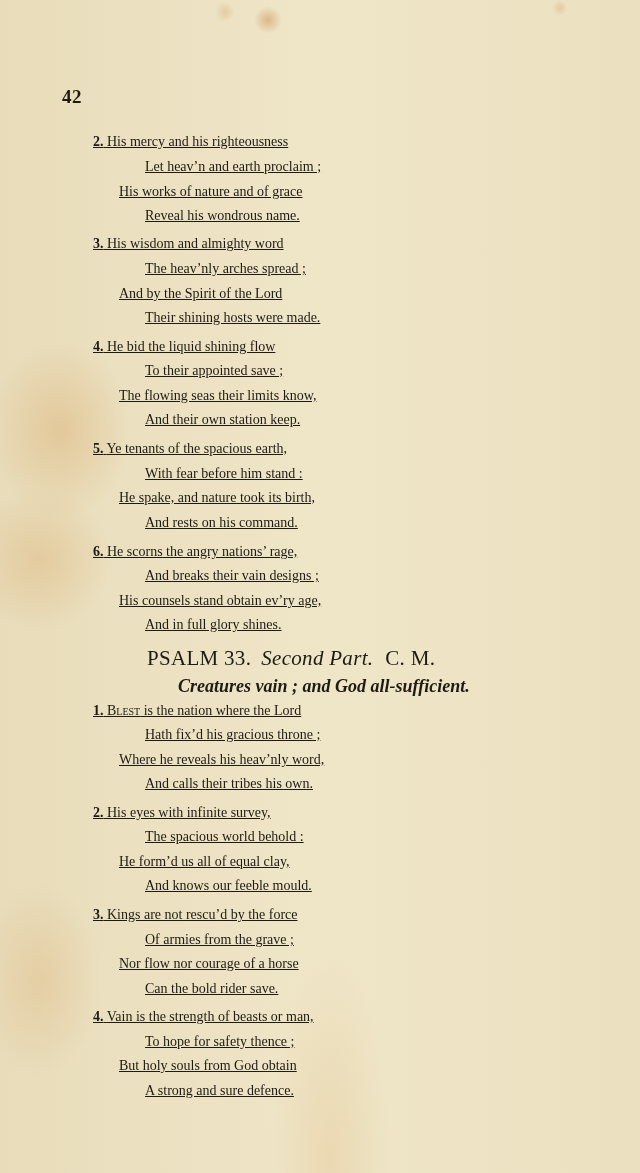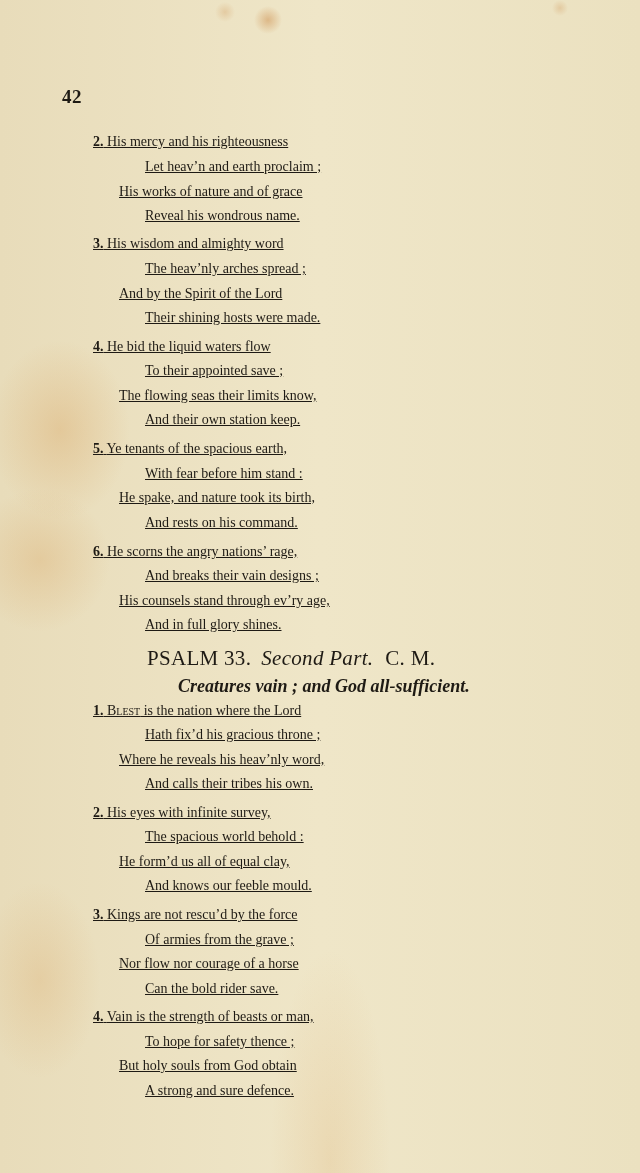--- a/index.html
+++ b/index.html
@@ -50,37 +50,37 @@
   </div>
 
   <div>
     <div class="line l1" style="top:232px"><span class="num">3.</span> <span>His wisdom and almighty word</span></div>
     <div class="line l2" style="top:257px">The heav’nly arches spread ;</div>
     <div class="line l3" style="top:282px">And by the Spirit of the Lord</div>
     <div class="line l2" style="top:306px">Their shining hosts were made.</div>
   </div>
 
   <div>
-    <div class="line l1" style="top:335px"><span class="num">4.</span> <span>He bid the liquid waters flow</span></div>
+    <div class="line l1" style="top:335px"><span class="num">4.</span> <span>He bid the liquid shining flow</span></div>
     <div class="line l2" style="top:359px">To their appointed save ;</div>
     <div class="line l3" style="top:384px">The flowing seas their limits know,</div>
     <div class="line l2" style="top:408px">And their own station keep.</div>
   </div>
 
   <div>
     <div class="line l1" style="top:437px"><span class="num">5.</span> <span>Ye tenants of the spacious earth,</span></div>
     <div class="line l2" style="top:462px">With fear before him stand :</div>
     <div class="line l3" style="top:486px">He spake, and nature took its birth,</div>
     <div class="line l2" style="top:511px">And rests on his command.</div>
   </div>
 
   <div>
     <div class="line l1" style="top:540px"><span class="num">6.</span> <span>He scorns the angry nations’ rage,</span></div>
     <div class="line l2" style="top:564px">And breaks their vain designs ;</div>
-    <div class="line l3" style="top:589px">His counsels stand through ev’ry age,</div>
+    <div class="line l3" style="top:589px">His counsels stand obtain ev’ry age,</div>
     <div class="line l2" style="top:613px">And in full glory shines.</div>
   </div>
 
   <div class="psalm-heading">
     <span>PSALM 33.</span><span class="part">Second Part.</span><span>C. M.</span>
   </div>
   <div class="subtitle">Creatures vain ;  and God all-sufficient.</div>
 
   <div>
     <div class="line l1" style="top:699px"><span class="num">1.</span> <span class="sc">Blest</span><span> is the nation where the Lord</span></div>

